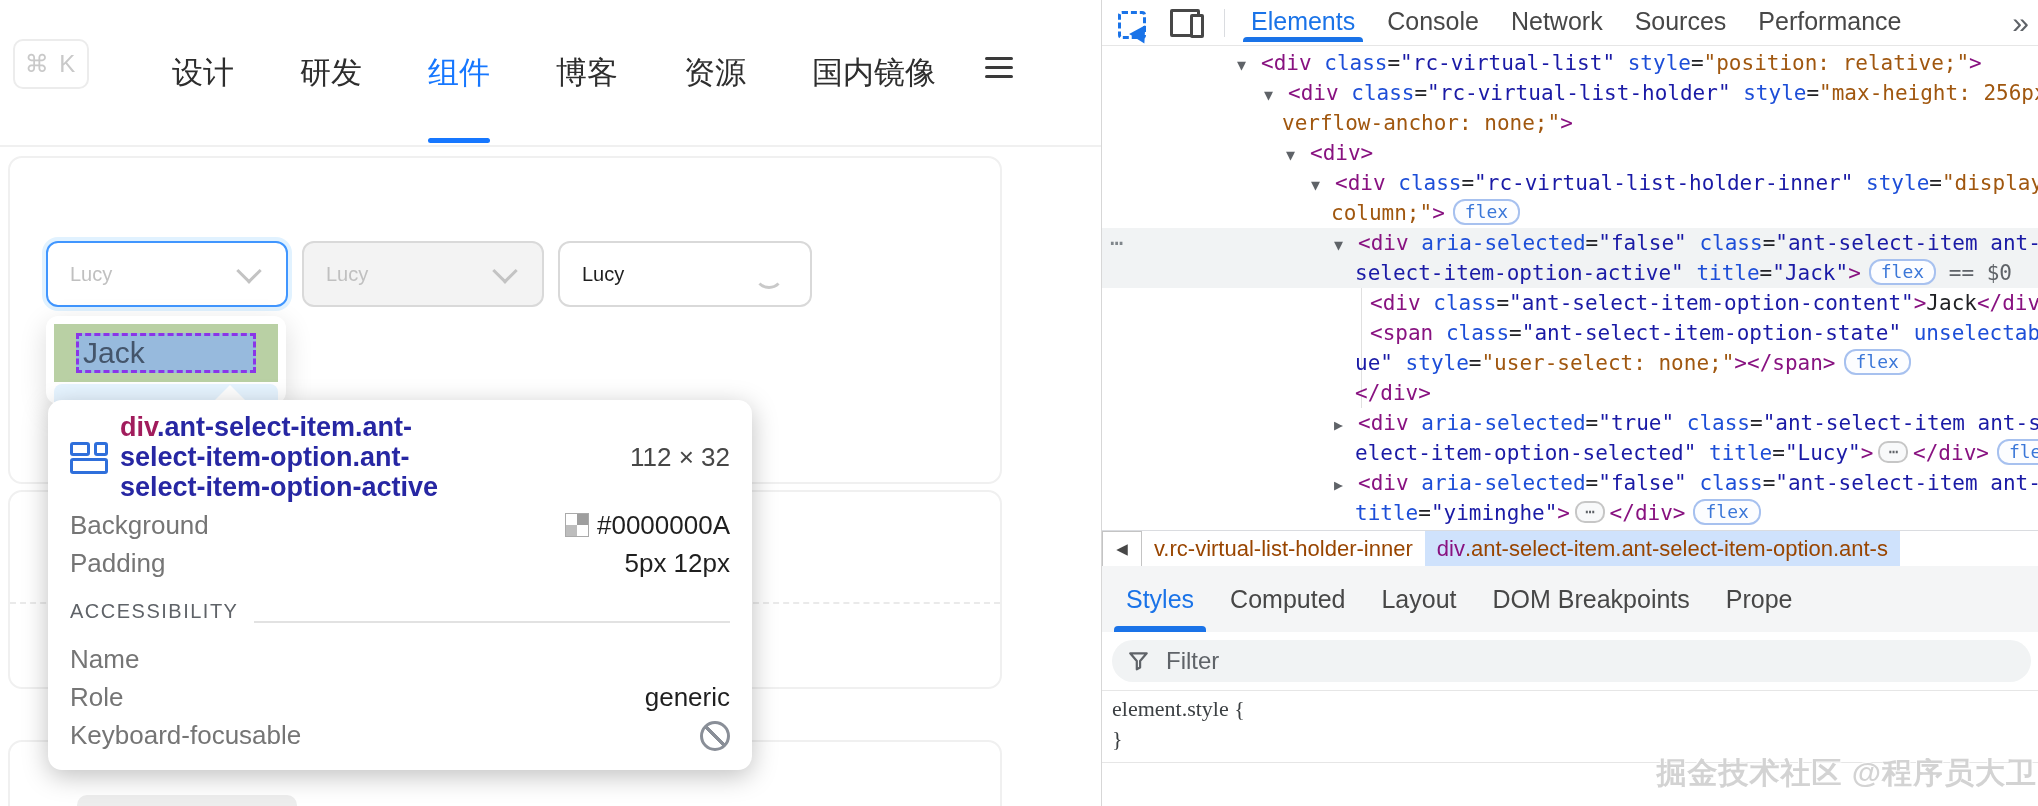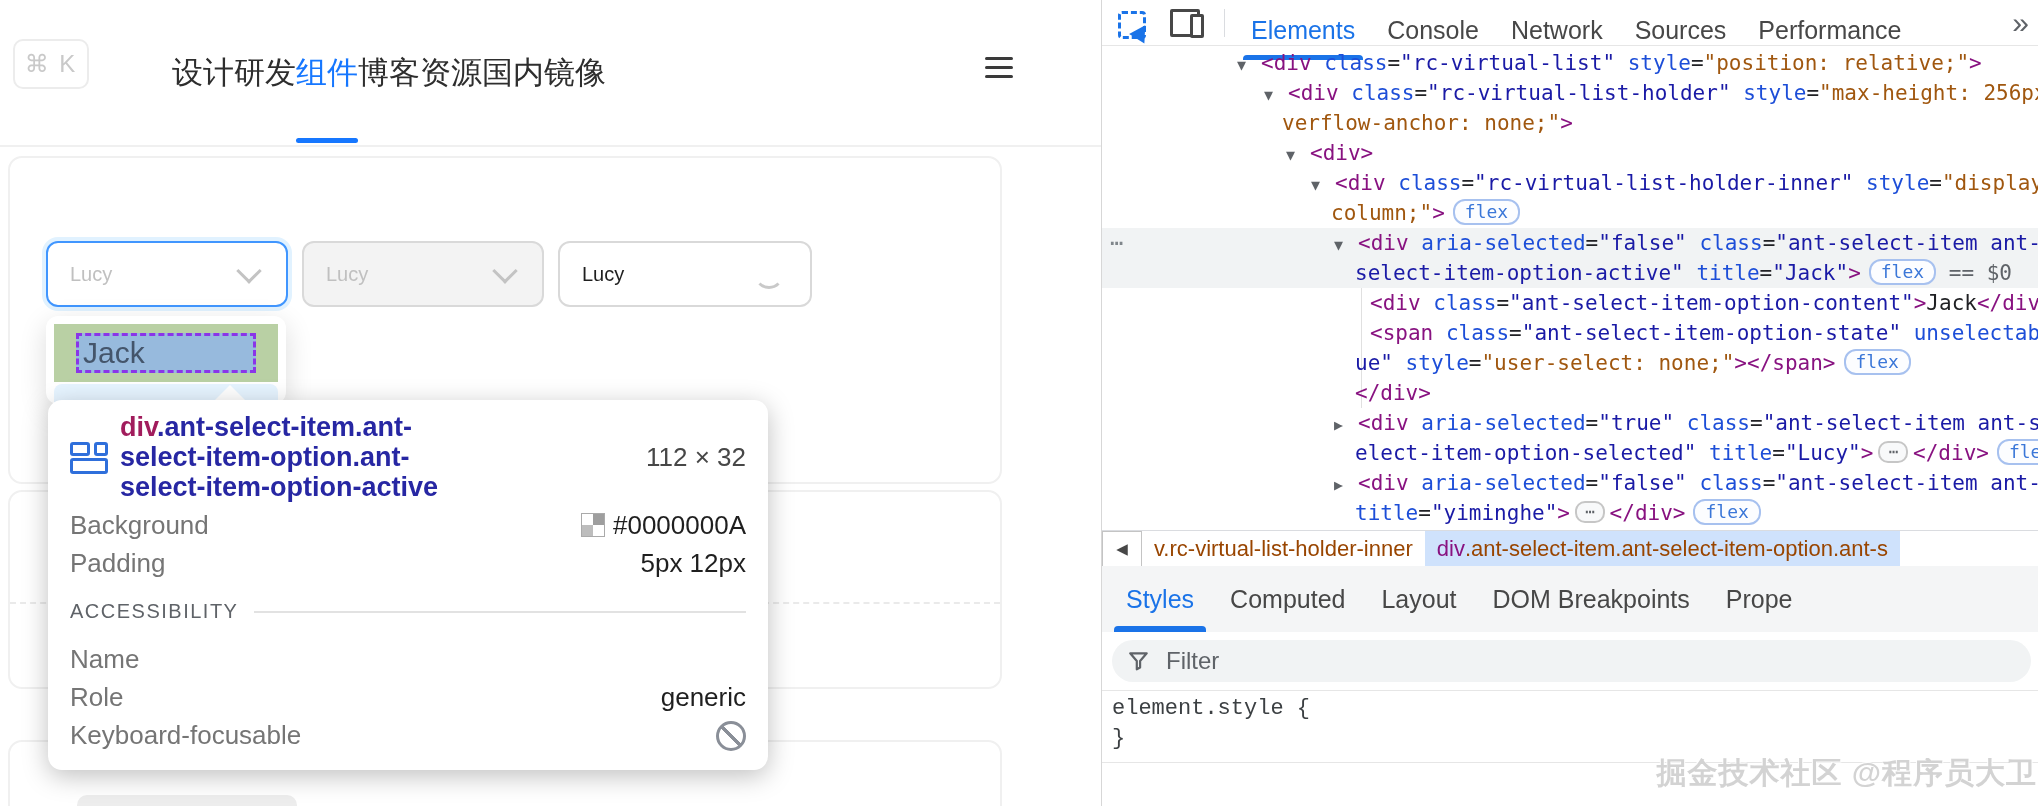--- a/index.html
+++ b/index.html
@@ -3,21 +3,21 @@
 <meta charset="utf-8">
 <style>
   html,body{margin:0;padding:0;background:#fff;}
   body{width:2038px;height:806px;position:relative;overflow:hidden;
        font-family:"Liberation Sans",sans-serif;-webkit-font-smoothing:antialiased;}
   
   .page{position:absolute;left:0;top:0;width:1101px;height:806px;background:#fff;overflow:hidden;}
   .hdr{position:absolute;left:0;top:0;width:100%;height:145px;border-bottom:2px solid #f0f0f0;background:#fff;}
   .kbd{position:absolute;left:13px;top:39px;width:72px;height:46px;border:2px solid #ececec;border-radius:10px;
        color:#c9c9c9;font-size:24px;display:flex;align-items:center;justify-content:center;letter-spacing:2px;}
-  .navwrap{position:absolute;left:172px;top:0;height:145px;display:flex;}
+  .navwrap{position:absolute;left:172px;top:0;height:145px;display:flex;gap:66px;}
   .nav-item{height:100%;display:flex;align-items:center;font-size:31px;color:#2e2e2e;position:relative;cursor:pointer;}
   .nav-item.active{color:#1677ff;}
   .nav-item.active::after{content:"";position:absolute;left:0;right:0;bottom:2px;height:5px;border-radius:3px;background:#1677ff;}
   .hamb{position:absolute;left:985px;top:57px;width:28px;display:flex;flex-direction:column;gap:6px;}
   .hamb i{display:block;height:3px;background:#3a3a3a;border-radius:2px;}
   .card{position:absolute;left:8px;border:2px solid #f0f0f0;border-radius:14px;background:#fff;}
   .card1{top:156px;width:990px;height:324px;}
   .card2{top:490px;width:990px;height:195px;}
   .card2 .dash{position:absolute;left:0;right:0;top:110px;border-top:2px dashed #eaeaea;}
   .chev-right{position:absolute;left:652px;top:128px;font-size:34px;color:#9a9a9a;}
@@ -38,60 +38,60 @@
         border-radius:50%;margin-right:26px;}
   
   .dropdown{position:absolute;left:46px;top:316px;width:240px;height:88px;background:#fff;border-radius:12px;
             box-shadow:0 8px 28px rgba(0,0,0,0.14);z-index:5;}
   .opt-active{position:absolute;left:8px;top:8px;width:224px;height:58px;background:#b9d0a4;}
   .opt-content{position:absolute;left:22px;top:9px;right:22px;bottom:9px;background:#97badd;
                border:3px dashed #8a35e8;display:flex;align-items:center;}
   .opt-content span{color:#44556b;font-size:30px;margin-left:4px;}
   .opt-selected{position:absolute;left:8px;top:68px;width:224px;height:40px;background:#e6f4ff;border-radius:8px;}
   
-  .tipwrap{position:absolute;left:48px;top:400px;width:704px;height:370px;z-index:10;padding-left:16px;}
+  .tipwrap{position:absolute;left:48px;top:400px;width:704px;height:370px;z-index:10;}
   .tip-arrow{position:absolute;left:166px;top:-15px;width:0;height:0;border-left:16px solid transparent;
              border-right:16px solid transparent;border-bottom:16px solid #fff;}
   .tip{position:absolute;inset:0;background:#fff;border-radius:14px;box-shadow:0 6px 26px rgba(0,0,0,0.25);}
   .tip-icon{position:absolute;left:22px;top:42px;width:38px;height:32px;}
   .tip-icon i{position:absolute;border:3px solid #2f6fdb;border-radius:3px;}
   .tip-icon .i1{left:0;top:0;width:14px;height:8px;}
   .tip-icon .i2{left:24px;top:0;width:8px;height:8px;}
   .tip-icon .i3{left:0;top:16px;width:32px;height:10px;}
   .tip-sel{position:absolute;left:72px;top:12px;width:338px;font-size:27px;font-weight:bold;line-height:30px;
            overflow-wrap:anywhere;color:#2727a3;}
   .tip-sel .tg{color:#a11c5c;}
   .tip-size{position:absolute;right:22px;top:42px;font-size:26px;color:#474747;}
   .tip-row{position:absolute;left:22px;right:22px;display:flex;justify-content:space-between;align-items:center;
            font-size:26px;color:#1f1f1f;}
   .tip-row .lb{color:#757575;}
   .r-bg{top:110px;}.r-pd{top:148px;}
   .swatch{display:inline-block;width:22px;height:22px;border:1px solid #aaa;vertical-align:-3px;margin-right:8px;
           background:conic-gradient(#9e9e9e 0 25%, #fff 25% 50%, #bdbdbd 50% 75%, #fff 75%);}
-  .acc-hdr{position:absolute;left:22px;right:22px;top:200px;display:flex;align-items:center;gap:16px;}
+  .acc-hdr{position:absolute;left:22px;right:22px;top:200px;display:flex;align-items:flex-end;gap:16px;}
   .acc-hdr .t{font-size:20px;letter-spacing:1.5px;color:#5f6368;}
   .acc-hdr .line{flex:1;height:2px;background:#e2e2e2;}
   .r-name{top:244px;}.r-role{top:282px;}.r-kf{top:320px;}
   .no-icon{width:24px;height:24px;border:3px solid #8a8f98;border-radius:50%;
            background:linear-gradient(45deg,transparent 44%,#8a8f98 44%,#8a8f98 56%,transparent 56%);}
   
   .devtools{position:absolute;left:1101px;top:0;width:937px;height:806px;background:#fff;
             border-left:1px solid #d7d7d7;overflow:hidden;}
   .dt-toolbar{position:absolute;left:0;top:0;right:0;height:45px;display:flex;align-items:center;
               border-bottom:1px solid #e6e6e6;background:#fff;}
   .ins-icon{margin-left:16px;width:30px;height:30px;position:relative;}
   .ins-icon .sq{position:absolute;left:0;top:3px;width:22px;height:22px;border:3px dashed #1a73e8;border-radius:4px;}
   .ins-icon .cur{position:absolute;right:-2px;bottom:-2px;width:0;height:0;border-left:9px solid transparent;
                  border-right:9px solid transparent;border-bottom:16px solid #1a73e8;transform:rotate(32deg);}
   .dev-icon{margin-left:22px;width:34px;height:28px;position:relative;}
   .dev-icon .lap{position:absolute;left:0;top:0;width:24px;height:22px;border:3px solid #474747;border-radius:2px;}
   .dev-icon .ph{position:absolute;right:0;top:5px;width:8px;height:18px;border:3px solid #474747;background:#fff;border-radius:2px;}
   .dt-sep{width:1px;height:28px;background:#dadce0;margin:0 10px 0 20px;}
   .dt-tabs{display:flex;height:45px;}
-  .dt-tab{height:60px;display:flex;align-items:center;padding:0 16px;font-size:25px;color:#474747;position:relative;cursor:pointer;}
+  .dt-tab{height:42px;display:flex;align-items:center;padding:0 16px;font-size:25px;color:#474747;position:relative;cursor:pointer;}
   .dt-tab.active{color:#1a73e8;}
   .dt-tab.active::after{content:"";position:absolute;left:8px;right:8px;bottom:0;height:5px;
                         background:#1a73e8;border-radius:4px 4px 0 0;}
   .more-tabs{position:absolute;right:10px;top:6px;font-size:30px;color:#5f6368;}
   
   .tree{position:absolute;left:0;top:45px;right:0;height:485px;overflow:hidden;
         font-family:"DejaVu Sans Mono",monospace;font-size:21px;line-height:30px;padding-top:3px;}
   .code-line{height:30px;white-space:pre;position:relative;overflow:hidden;}
   .code-line.sel{background:#f1f3f4;}
   .dots{position:absolute;left:8px;top:0;color:#80868b;font-size:22px;letter-spacing:-2px;}
@@ -125,21 +125,21 @@
                         background:#1a73e8;border-radius:4px 4px 0 0;}
   
   .filterrow{position:absolute;left:0;top:632px;right:0;height:58px;background:#fff;border-bottom:1px solid #e6e6e6;}
   .filterpill{position:absolute;left:10px;right:8px;top:8px;height:42px;border-radius:21px;background:#f1f3f4;}
   .filterpill svg{position:absolute;left:16px;top:10px;}
   .filterpill input{position:absolute;left:52px;top:4px;right:10px;bottom:4px;border:none;background:transparent;
                     outline:none;font-size:24px;color:#0c4a6e;font-family:"Liberation Sans",sans-serif;}
   .filterpill input::placeholder{color:#5f6368;opacity:1;}
   
   .elemstyle{position:absolute;left:0;top:690px;right:0;height:68px;border-bottom:1px solid #e6e6e6;
-             font-family:Liberation Mono, monospace;font-size:22px;line-height:30px;padding:4px 0 0 10px;color:#3c4043;}
+             font-family:Liberation Serif, serif;font-size:22px;line-height:30px;padding:4px 0 0 10px;color:#3c4043;}
   .rulesec{position:absolute;left:0;top:758px;right:0;height:48px;font-family:"DejaVu Sans Mono",monospace;
            font-size:22px;line-height:30px;padding:2px 0 0 10px;color:#202124;white-space:pre;overflow:hidden;}
   .watermark{position:absolute;right:2px;top:0px;font-size:30px;font-weight:bold;letter-spacing:1px;
              color:rgba(140,140,140,0.38);text-shadow:-1px -1px 0 rgba(255,255,255,0.95),1px 1px 0 rgba(255,255,255,0.95);
              font-family:"Liberation Sans",sans-serif;}
 </style>
 </head>
 <body>
 
 <div class="page">

